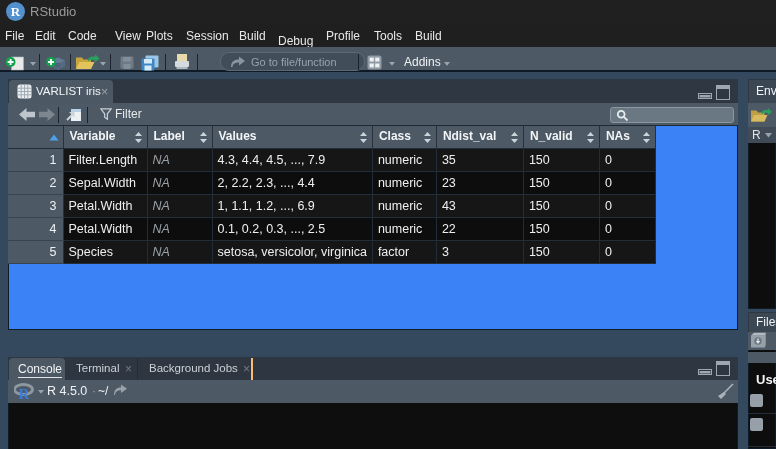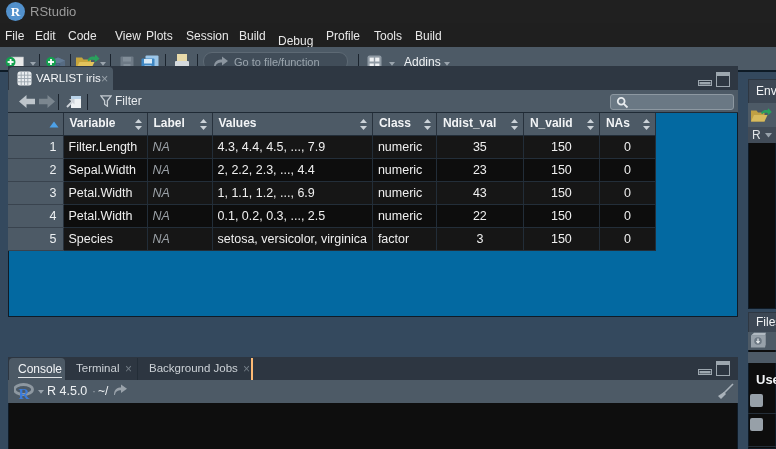--- a/index.html
+++ b/index.html
@@ -75,21 +75,21 @@
   </svg>
   <div class="sep" style="left:165px;top:7px"></div>
 
   <svg class="abs" style="left:174px;top:7px" width="16" height="16" viewBox="0 0 16 16">
     <rect x="3" y="0" width="10" height="8" fill="#e8daa9"></rect>
     <rect x="1" y="7" width="14" height="6" rx="1" fill="#d5dade"></rect>
     <rect x="2.5" y="13" width="11" height="2" fill="#b0b8bf"></rect>
   </svg>
   <div class="sep" style="left:197px;top:7px"></div>
 
-  <div class="abs" style="left:203px;top:5px;width:145px;height:19px;background:#414d59;border:1px solid #5d6974;border-radius:9px">
+  <div class="abs" style="left:220px;top:5px;width:145px;height:19px;background:#414d59;border:1px solid #5d6974;border-radius:9px">
     <svg class="abs" style="left:9px;top:3px" width="16" height="12" viewBox="0 0 16 12">
         <path d="M1 11 C1 5,5 3.5,9 3.5 L9 0.5 L15 5 L9 9.5 L9 6.5 C5.5 6.5,3 7.5,2.5 11 Z" fill="#8b959f"></path>
       </svg>
     <span class="abs" style="left:30px;top:3px;font-size:11px;color:#99a3ac">Go to file/function</span>
   </div>
   <div class="sep" style="left:358px;top:7px"></div>
 
   <svg class="abs" style="left:367px;top:8px" width="15" height="15" viewBox="0 0 15 15">
     <rect x="0.5" y="0.5" width="14" height="14" rx="2" fill="#8f9aa4"></rect>
     <rect x="2.6" y="2.6" width="4.2" height="3.9" fill="#eef1f3"></rect>
@@ -99,21 +99,21 @@
   </svg>
   <svg class="abs" style="left:389px;top:14.5px" width="6" height="4">
       <path d="M0 0 L6 0 L3 3.8 Z" fill="#9aa4ad"></path>
     </svg>
   <span class="abs" style="left:404px;top:8px;font-size:12px;color:#eef1f3">Addins</span>
   <svg class="abs" style="left:444px;top:14.5px" width="6" height="4">
       <path d="M0 0 L6 0 L3 3.8 Z" fill="#9aa4ad"></path>
     </svg>
 </div>
 
-<div class="abs" style="left:8px;top:66px;width:730px;height:251px;background:#0369a1;box-shadow:inset 0 0 0 1px #0f1b27;overflow:hidden">
+<div class="abs" style="left:8px;top:79px;width:730px;height:251px;background:#3b82f6;box-shadow:inset 0 0 0 1px #0f1b27;overflow:hidden">
 
   <div class="abs" style="left:0;top:0;width:730px;height:24px;background:#2e3742">
     <div class="abs" style="left:1px;top:1px;width:104px;height:23px;background:#4c5965;border-radius:4px 4px 0 0">
       <svg class="abs" style="left:8px;top:4px" width="15" height="15" viewBox="0 0 15 15">
         <rect x="0.5" y="0.5" width="14" height="14" rx="2.5" fill="#e9edf0"></rect>
         <g stroke="#9aa5ae" stroke-width="0.9">
             <line x1="4.2" y1="1" x2="4.2" y2="14"></line>
             <line x1="7.5" y1="1" x2="7.5" y2="14"></line>
             <line x1="10.8" y1="1" x2="10.8" y2="14"></line>
             <line x1="1" y1="4.2" x2="14" y2="4.2"></line>
@@ -349,15 +349,15 @@
 </div>
 
 <style>
 .hc{font-size:12px;font-weight:bold;color:#f2f4f6;text-align:left;padding:0 4px 0 6px;border-right:1px solid #27313c;border-bottom:1px solid #222d38}
 th.hc svg{float:right;margin-top:2px}
 td{height:22px;color:#efefef;padding:0 5px;border-right:1px solid #222d38;border-bottom:1px solid #232e39;white-space:nowrap;overflow:hidden}
 tr.odd td{background:#161616}
 tr.even td{background:#0d0d0d}
 td.rn{background:#4d5a66 !important;text-align:right;padding-right:6px;border-right:1px solid #27313c;border-bottom:1px solid #39434e;color:#eef1f3}
 td.na{font-style:italic;color:#9aa0a6}
-td.num{text-align:center}
+td.num{text-align:left}
 tr{height:23px}
 </style>
 
 </body></html>

